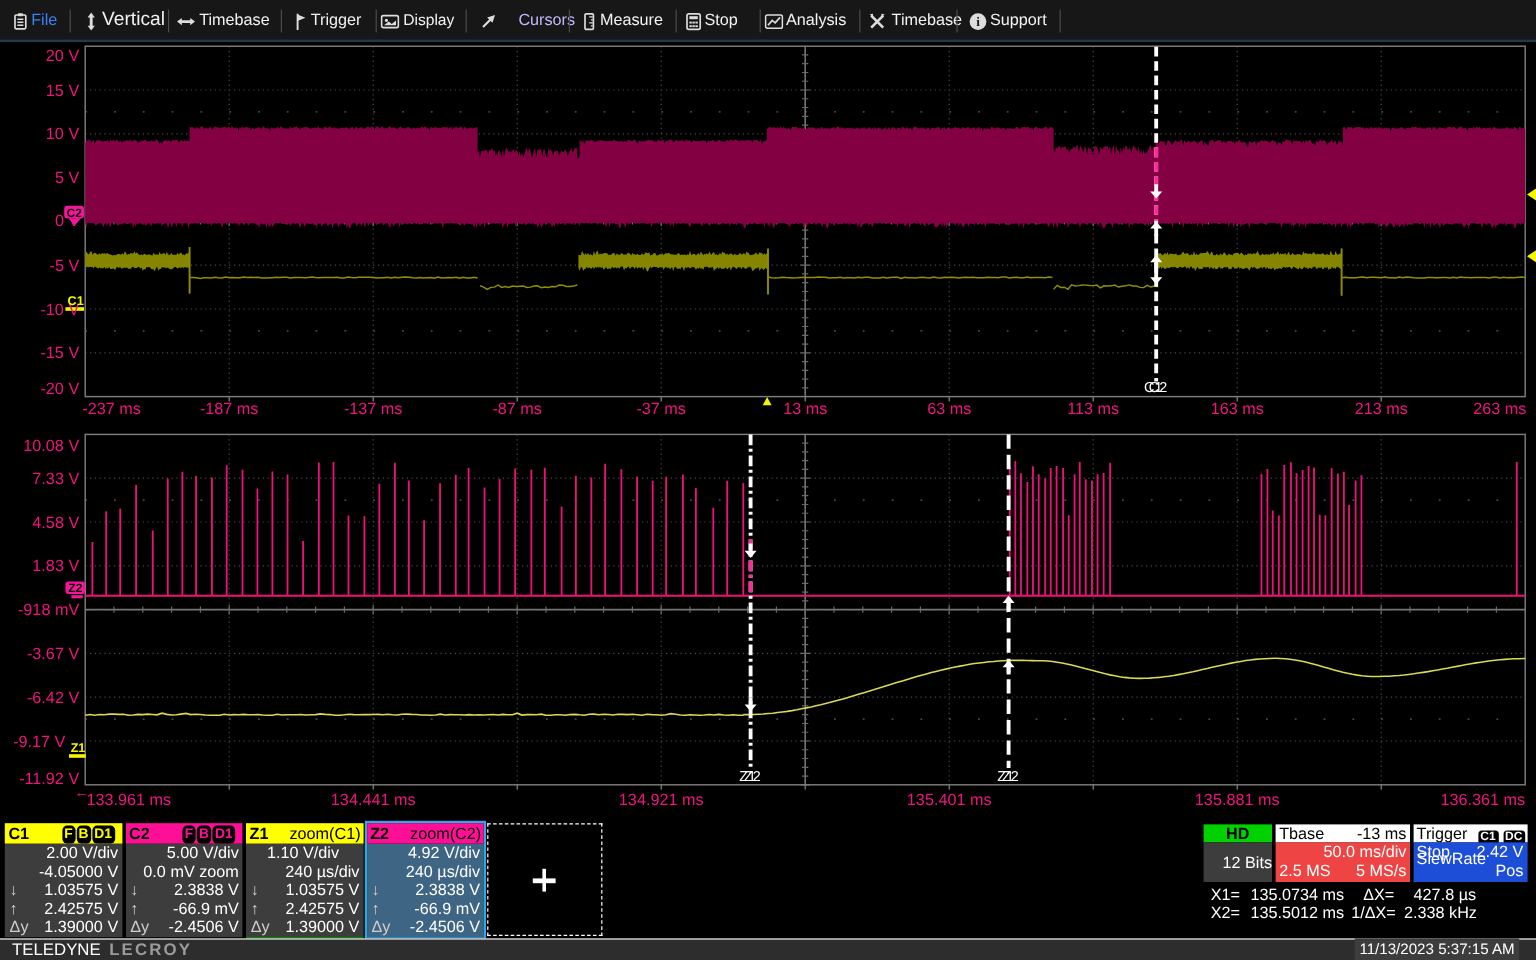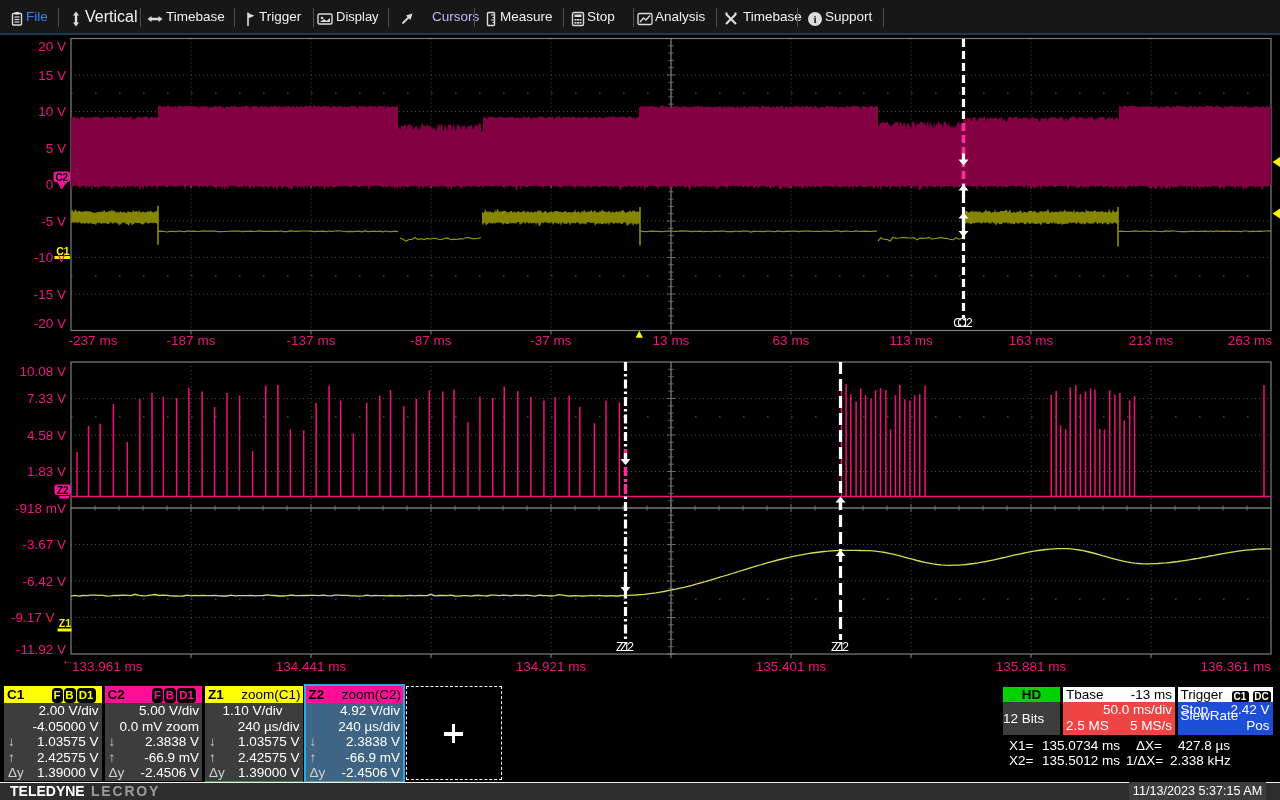--- a/index.html
+++ b/index.html
@@ -332,21 +332,21 @@
         <span style="position:absolute;right:3px">-2.4506 V</span>
       </div>
     </div>
   </div>
 <div style="position:absolute;left:406px;top:686px;width:96px;height:94px;border:1.5px dashed #fff;box-sizing:border-box">
     <div style="position:absolute;left:37px;top:45px;width:19px;height:3.5px;background:#fff"></div>
     <div style="position:absolute;left:44.7px;top:37px;width:3.5px;height:19px;background:#fff"></div>
   </div>
 <div style="position:absolute;left:1003px;top:687px;width:57px;height:48px">
     <div style="height:15px;line-height:15px;background:#00d200;color:#000;font-weight:bold;font-size:13.5px;text-align:center">HD</div>
-    <div style="background:#3d3d3d;height:33px;color:#fff;font-size:13.5px;text-align:left;line-height:33px">12 Bits</div>
+    <div style="background:#3d3d3d;height:33px;color:#fff;font-size:13.5px;text-align:right;line-height:33px">12 Bits</div>
   </div>
 <div style="position:absolute;left:1063px;top:687px;width:112px;height:48px">
     <div style="height:15px;line-height:15px;background:#fff;color:#000;font-size:13.5px;position:relative">
       <span style="position:absolute;left:3px">Tbase</span>
       <span style="position:absolute;right:3px">-13 ms</span>
     </div>
     <div style="background:#ef4444;height:33px;color:#fff;font-size:13.5px;position:relative">
       <span style="position:absolute;right:3px;top:0;line-height:16px">50.0 ms/div</span>
       <span style="position:absolute;left:3px;top:16px;line-height:16px">2.5 MS</span>
       <span style="position:absolute;right:3px;top:16px;line-height:16px">5 MS/s</span>
@@ -368,15 +368,15 @@
     <span style="position:absolute;left:1009px;top:0;line-height:15px">X1=</span>
     <span style="position:absolute;left:1042px;top:0;line-height:15px">135.0734 ms</span>
     <span style="position:absolute;left:1136px;top:0;line-height:15px">ΔX=</span>
     <span style="position:absolute;left:1178px;top:0;line-height:15px">427.8 µs</span>
     <span style="position:absolute;left:1009px;top:15px;line-height:15px">X2=</span>
     <span style="position:absolute;left:1042px;top:15px;line-height:15px">135.5012 ms</span>
     <span style="position:absolute;left:1126px;top:15px;line-height:15px">1/ΔX=</span>
     <span style="position:absolute;left:1170px;top:15px;line-height:15px">2.338 kHz</span>
   </div>
 <div style="position:absolute;left:0;top:782px;width:1280px;height:18px;background:#2d2d2d;border-top:1px solid #efefef">
-    <span style="position:absolute;left:10px;top:0;line-height:17px;font-size:14px;font-weight:bold;color:#fff">TELEDYNE</span>
+    <span style="position:absolute;left:10px;top:0;line-height:17px;font-size:14px;font-weight:normal;color:#fff">TELEDYNE</span>
     <span style="position:absolute;left:91px;top:0;line-height:17px;font-size:14px;font-weight:bold;color:#9b9b9b;letter-spacing:1.8px">LECROY</span>
     <div style="position:absolute;left:1129px;top:-1px;width:137px;height:19px;background:#3d3d3d;color:#fff;font-size:12.6px;text-align:center;line-height:19px">11/13/2023 5:37:15 AM</div>
   </div>
 </body></html>

